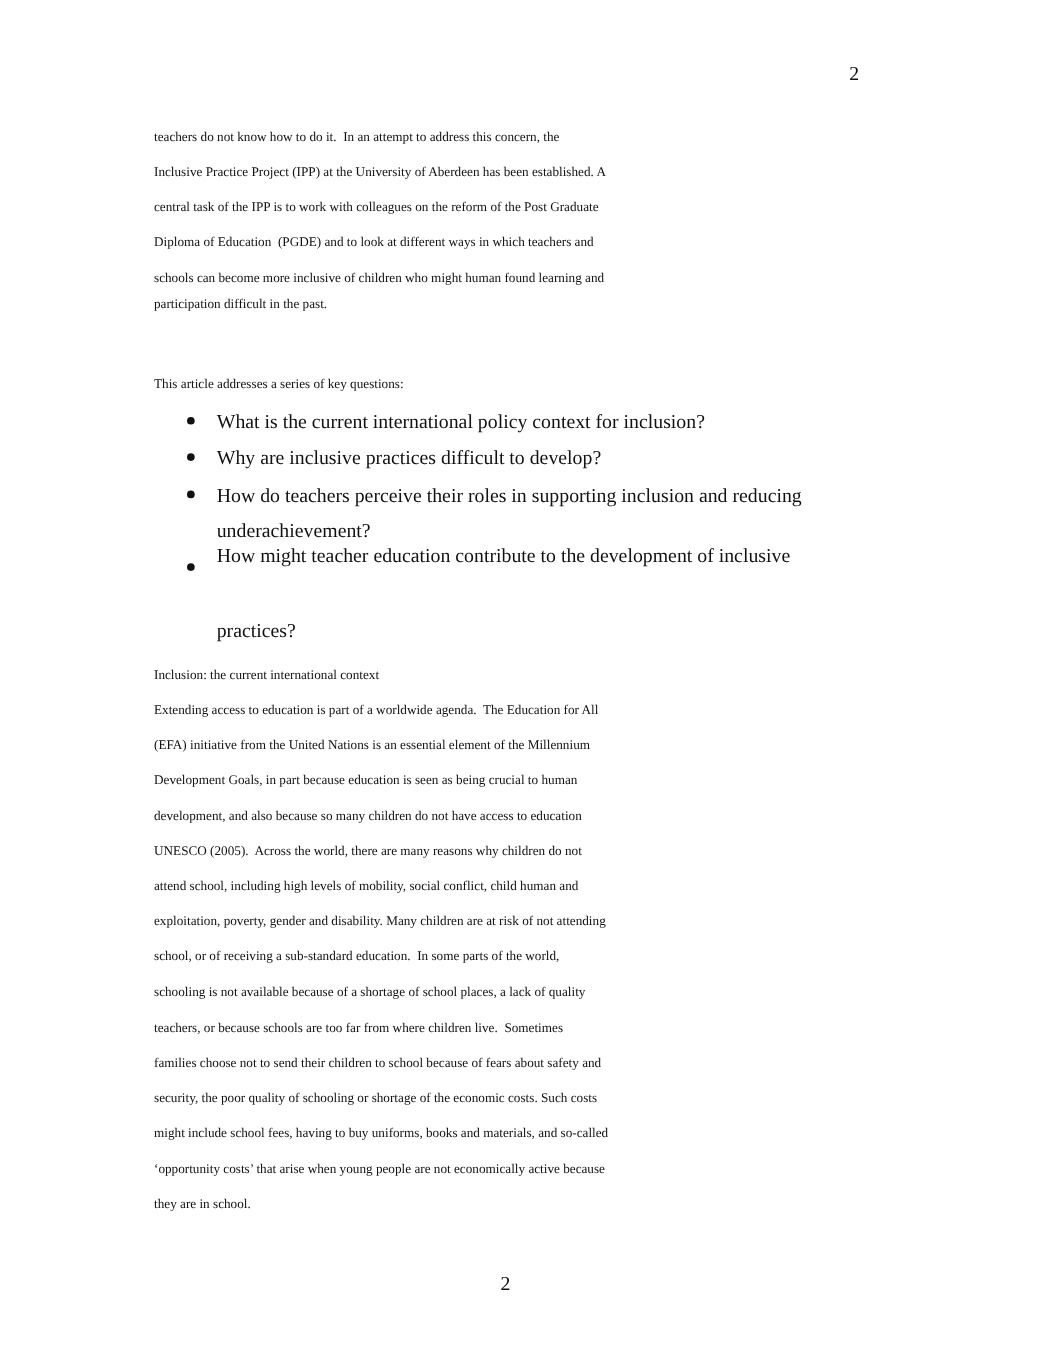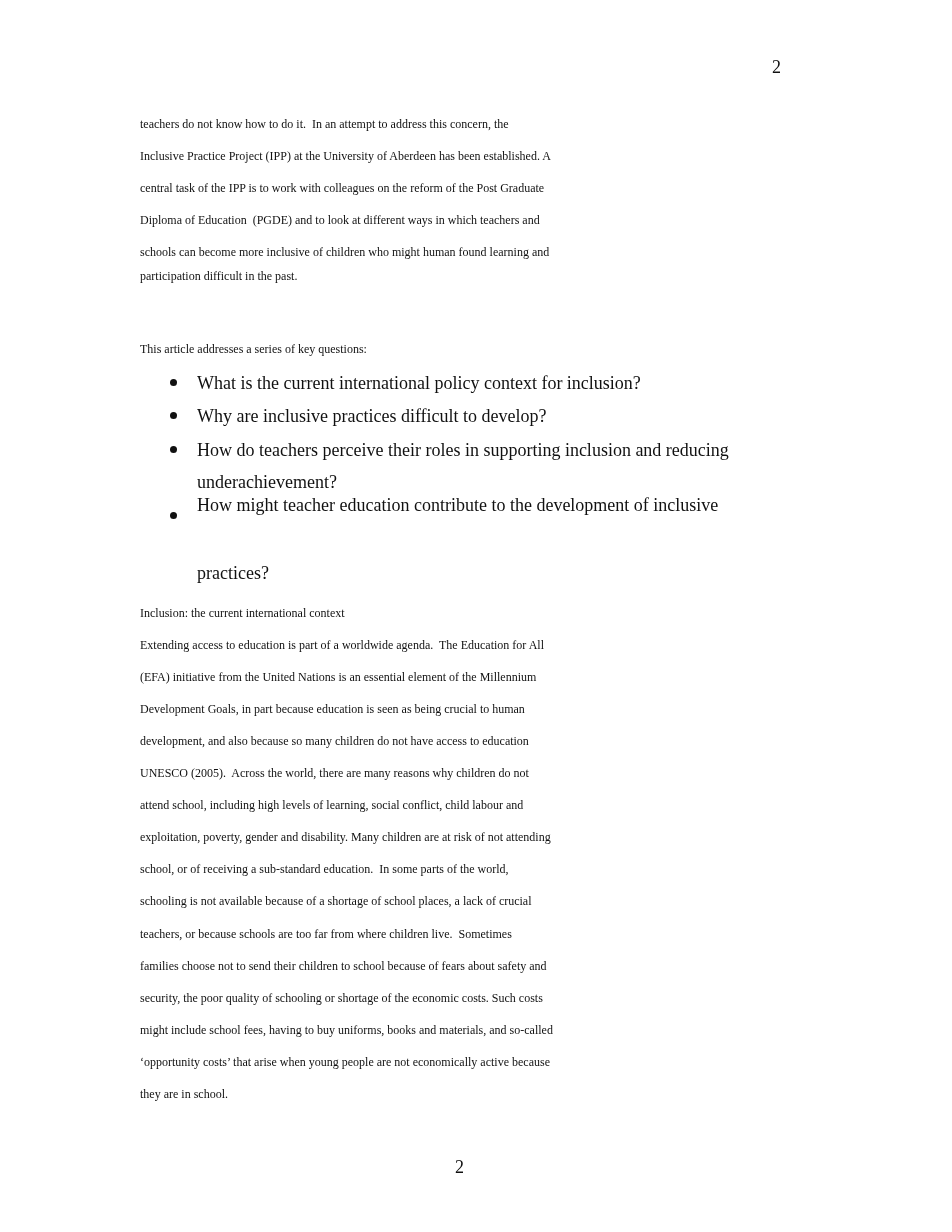--- a/index.html
+++ b/index.html
@@ -95,24 +95,24 @@
   </div>
 </div>
 
 <div>
   <div class="line heading" style="top:602px">Inclusion: the current international context</div>
   <div class="line" style="top:634px">Extending access to education is part of a worldwide agenda.  The Education for All</div>
   <div class="line" style="top:666px">(EFA) initiative from the United Nations is an essential element of the Millennium</div>
   <div class="line" style="top:698px">Development Goals, in part because education is seen as being crucial to human</div>
   <div class="line" style="top:730px">development, and also because so many children do not have access to education</div>
   <div class="line" style="top:762px">UNESCO (2005).  Across the world, there are many reasons why children do not</div>
-  <div class="line" style="top:794px">attend school, including high levels of learning, social conflict, child labour and</div>
+  <div class="line" style="top:794px">attend school, including high levels of mobility, social conflict, child human and</div>
   <div class="line" style="top:826px">exploitation, poverty, gender and disability. Many children are at risk of not attending</div>
   <div class="line" style="top:858px">school, or of receiving a sub-standard education.  In some parts of the world,</div>
-  <div class="line" style="top:890px">schooling is not available because of a shortage of school places, a lack of crucial</div>
+  <div class="line" style="top:890px">schooling is not available because of a shortage of school places, a lack of quality</div>
   <div class="line" style="top:923px">teachers, or because schools are too far from where children live.  Sometimes</div>
   <div class="line" style="top:955px">families choose not to send their children to school because of fears about safety and</div>
   <div class="line" style="top:987px">security, the poor quality of schooling or shortage of the economic costs. Such costs</div>
   <div class="line" style="top:1019px">might include school fees, having to buy uniforms, books and materials, and so-called</div>
   <div class="line" style="top:1051px">‘opportunity costs’ that arise when young people are not economically active because</div>
   <div class="line" style="top:1083px">they are in school.</div>
 </div>
 
 <div class="page-num-bottom">2</div>
 

